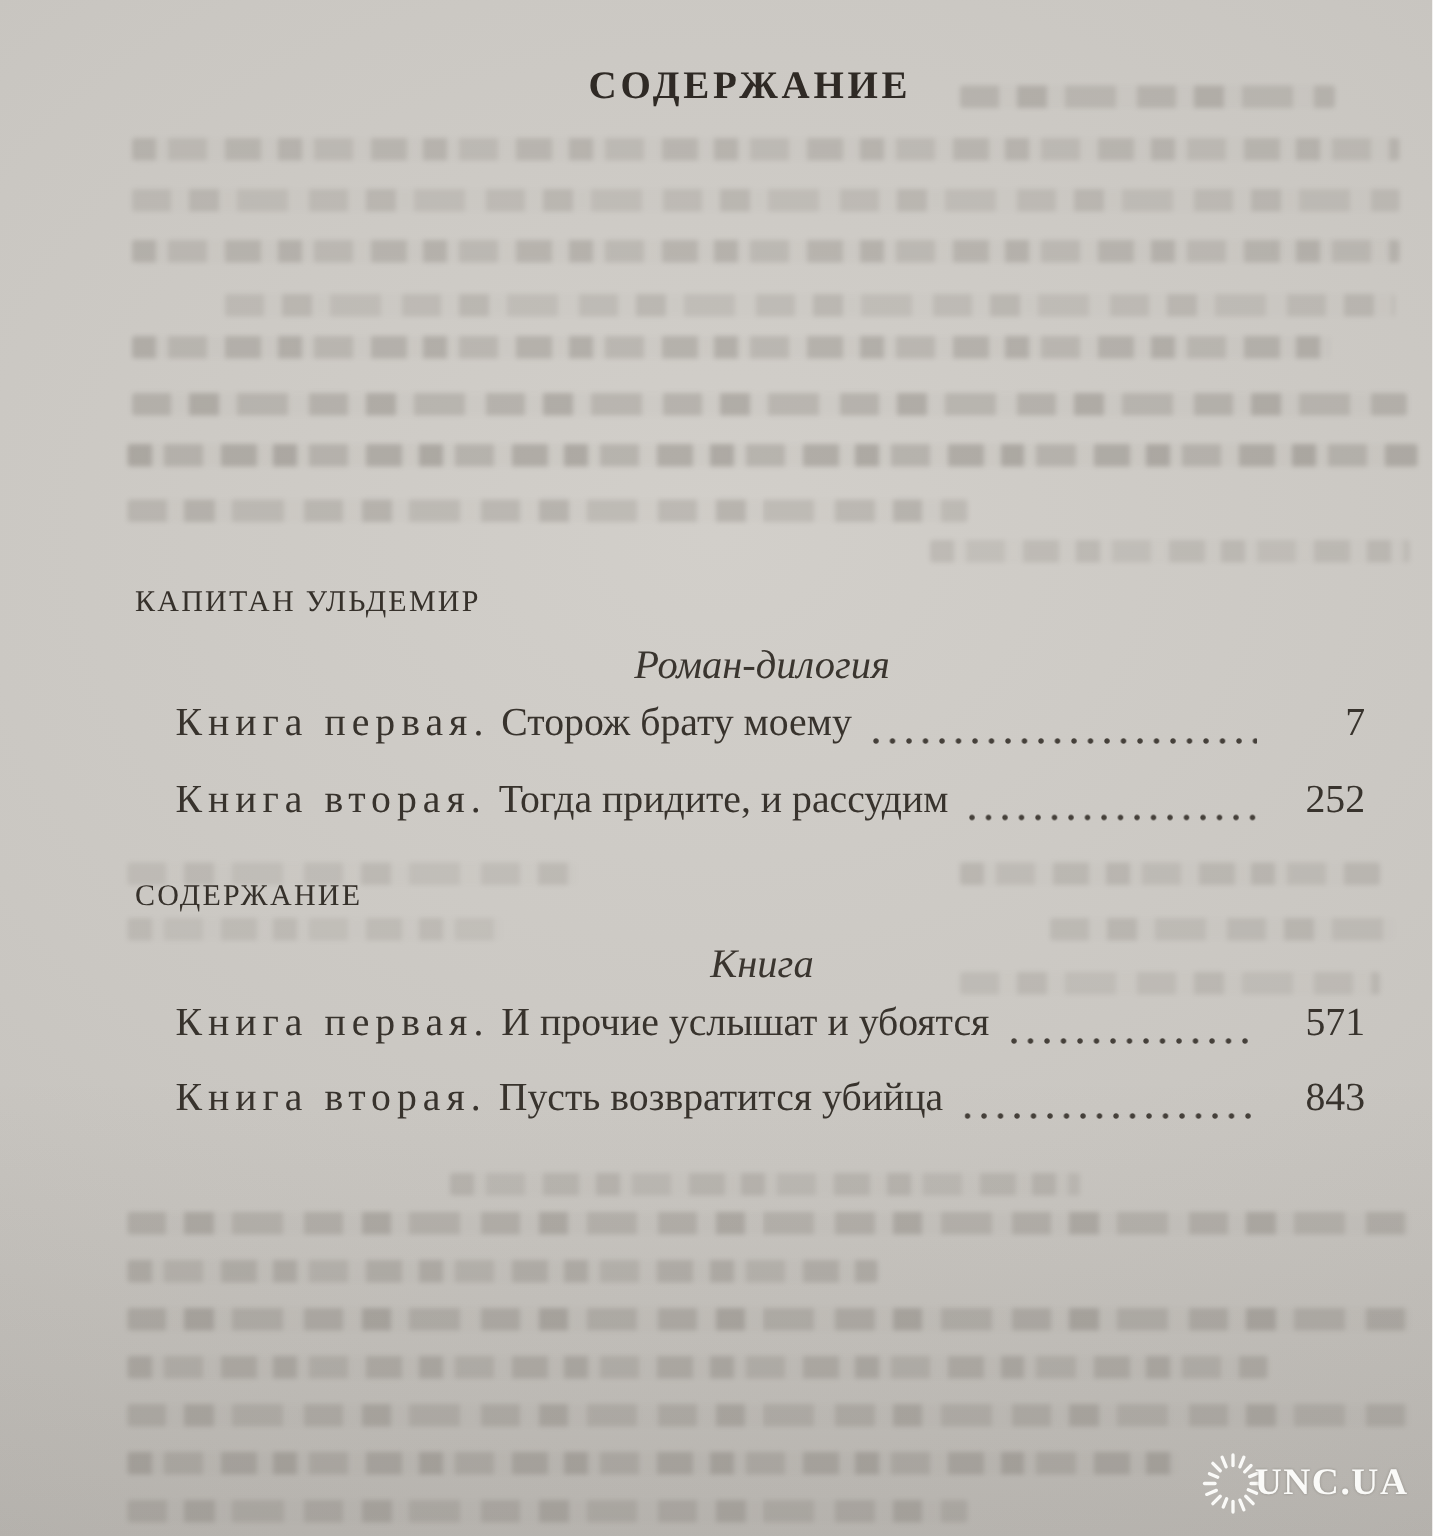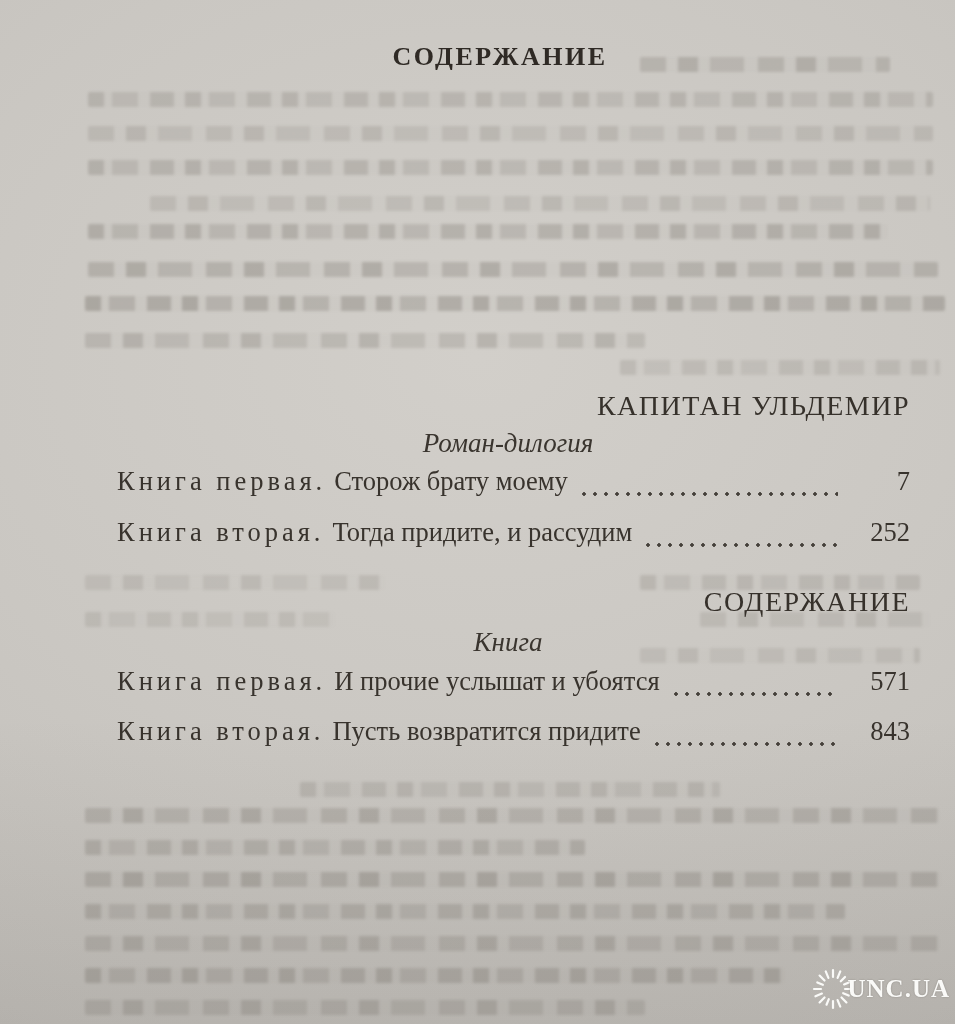--- a/index.html
+++ b/index.html
@@ -39,22 +39,22 @@
     color: #38332d;
   }
   .toc-title {
     position: absolute; top: 42px; left: 0; right: 0;
     text-align: center;
     font-size: 26px; font-weight: bold; letter-spacing: 2.5px;
     color: #2f2a25;
   }
   .sec-heading {
     position: absolute; left: 0; right: 0;
-    text-align: right;
-    font-size: 28px; letter-spacing: 1.5px;
+    text-align: left;
+    font-size: 20px; letter-spacing: 1.5px;
     color: #36312b;
   }
   .sec-subtitle {
     position: absolute; left: 16px; right: 0;
     text-align: center;
     font-style: italic; font-size: 27px;
     color: #3a352f;
   }
   .toc-row {
     position: absolute; left: 0; right: 0; height: 38px;
@@ -68,21 +68,21 @@
     flex: 1; height: 8px; align-self: flex-end;
     margin: 0 10px 6px 14px;
     background-image: radial-gradient(circle at 2px 4px, #45403a 1.5px, rgba(69,64,58,0) 2.1px);
     background-size: 11px 8px;
     background-repeat: repeat-x;
   }
   .toc-row .pagenum { min-width: 62px; text-align: right; }
 
   
   .watermark {
-    position: absolute; right: 5px; bottom: 12px;
+    position: absolute; right: 16px; bottom: 12px;
     display: flex; align-items: center;
     color: #fdfdfb; opacity: 0.97;
   }
   .watermark .wm-text {
     font-weight: bold; font-size: 25px; letter-spacing: 1px;
     margin-left: -9px;
     text-shadow: 0 0 2px rgba(110,105,98,0.55);
   }
 </style>
 </head>
@@ -138,21 +138,21 @@
     <div class="sec-subtitle" style="top:627px">Книга</div>
 
     <div class="toc-row" style="top:666px">
       <span class="label">Книга первая.</span>
       <span class="etitle">И прочие услышат и убоятся</span>
       <span class="leader"></span>
       <span class="pagenum">571</span>
     </div>
     <div class="toc-row" style="top:716px">
       <span class="label">Книга вторая.</span>
-      <span class="etitle">Пусть возвратится придите</span>
+      <span class="etitle">Пусть возвратится убийца</span>
       <span class="leader"></span>
       <span class="pagenum">843</span>
     </div>
 
   </div>
 
   <div class="watermark">
     <svg width="46" height="46" viewBox="0 0 46 46" aria-hidden="true">
       <g stroke="#fdfdfb" stroke-width="2.2" stroke-linecap="round">
         <line x1="23" y1="4" x2="23" y2="11"></line>

